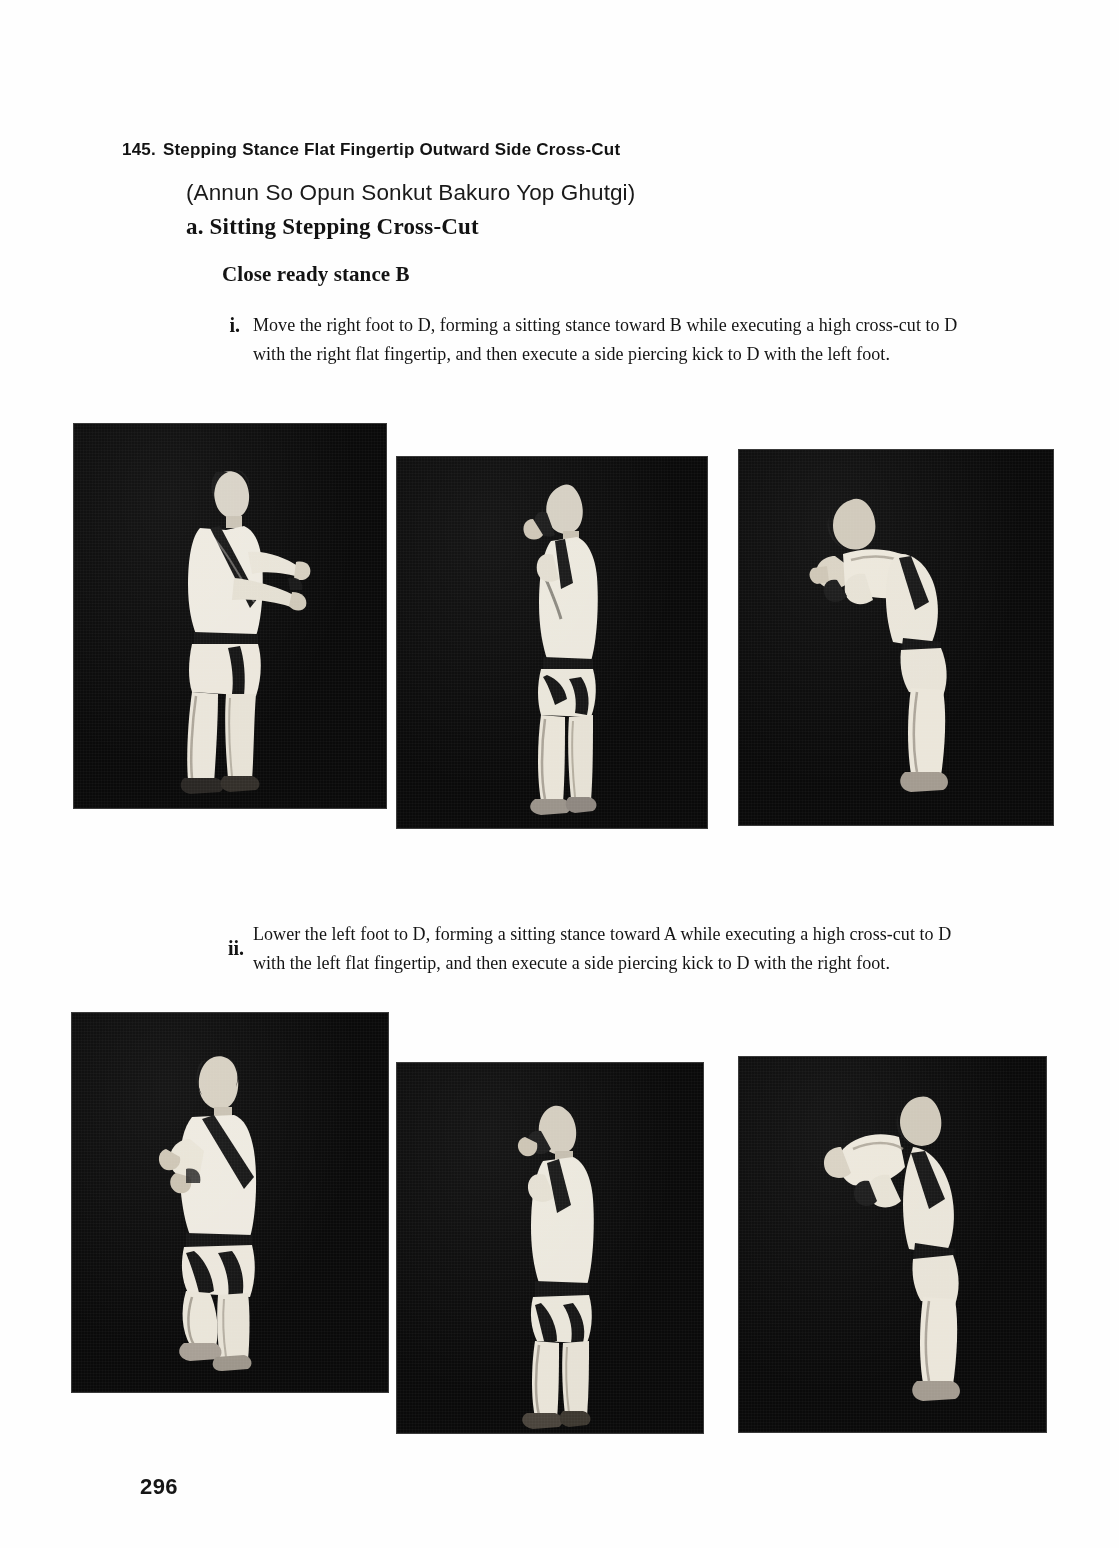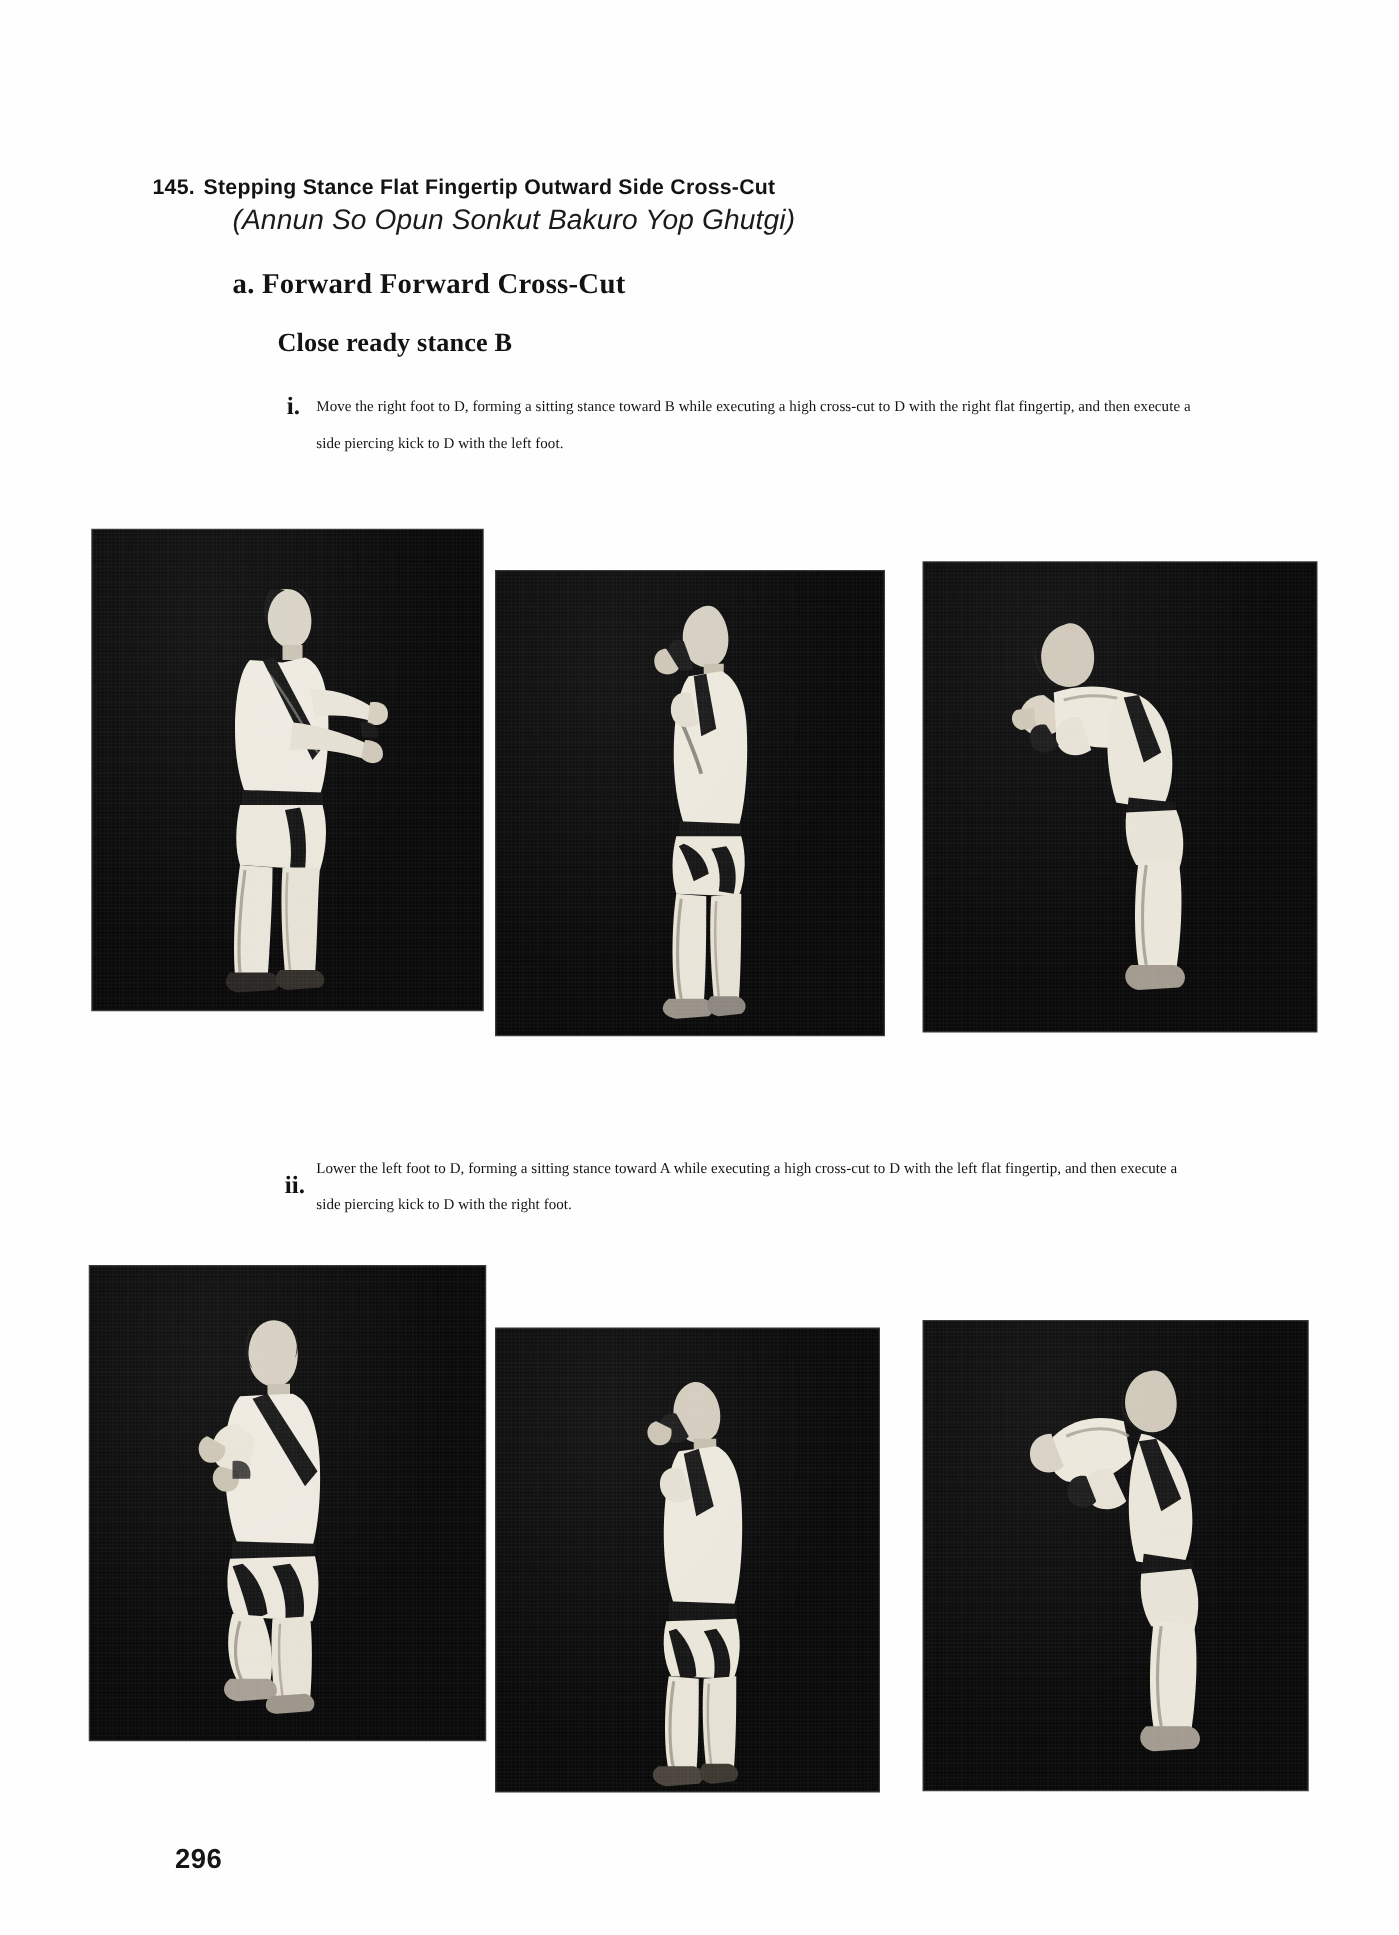--- a/index.html
+++ b/index.html
@@ -36,23 +36,22 @@
     font-size: 17px;
     letter-spacing: 0.2px;
     color: #131313;
     white-space: nowrap;
   }
   .section-number {
     margin-right: 7px;
   }
   .section-korean {
     margin-left: 64px;
-    margin-top: 3px;
+    margin-top: 20px;
     font-family: "Liberation Sans", sans-serif;
-    font-style: italic;
     font-size: 22.5px;
     color: #1a1a1a;
     letter-spacing: 0.1px;
     white-space: nowrap;
   }
 
   .sub-head {
     position: absolute;
     left: 186px;
     top: 214px;
@@ -92,21 +91,21 @@
     line-height: 28.5px;
     color: #131313;
     flex: 0 0 auto;
     text-align: right;
   }
   .step-i .step-marker  { width: 18px; margin-right: 13px; }
   .step-ii .step-marker { width: 22px; margin-right: 9px; }
 
   .step-text {
     font-family: "Liberation Serif", serif;
-    font-size: 12px;
+    font-size: 18px;
     line-height: 28.5px;
     color: #141414;
     text-align: left;
     letter-spacing: 0.05px;
   }
 
   
   .photo {
     position: absolute;
     background: #0a0a0a;
@@ -156,21 +155,21 @@
 <div class="page">
 
   <div class="section-head">
     <div class="section-title-line">
       <span class="section-number">145.</span>
       <span>Stepping Stance Flat Fingertip Outward Side Cross-Cut</span>
     </div>
     <div class="section-korean">(Annun So Opun Sonkut Bakuro Yop Ghutgi)</div>
   </div>
 
-  <div class="sub-head">a. Forward Forward Cross-Cut</div>
+  <div class="sub-head">a. Sitting Stepping Cross-Cut</div>
 
   <div class="ready-stance">Close ready stance B</div>
 
   <div class="step step-i">
     <div class="step-marker">i.</div>
     <div class="step-text">Move the right foot to D, forming a sitting stance toward B while executing a high cross-cut to D with the right flat fingertip, and then execute a side piercing kick to D with the left foot.</div>
   </div>
 
   <div class="photo" id="photo-1">
     <div class="fig" style="left:96px; top:42px;">

